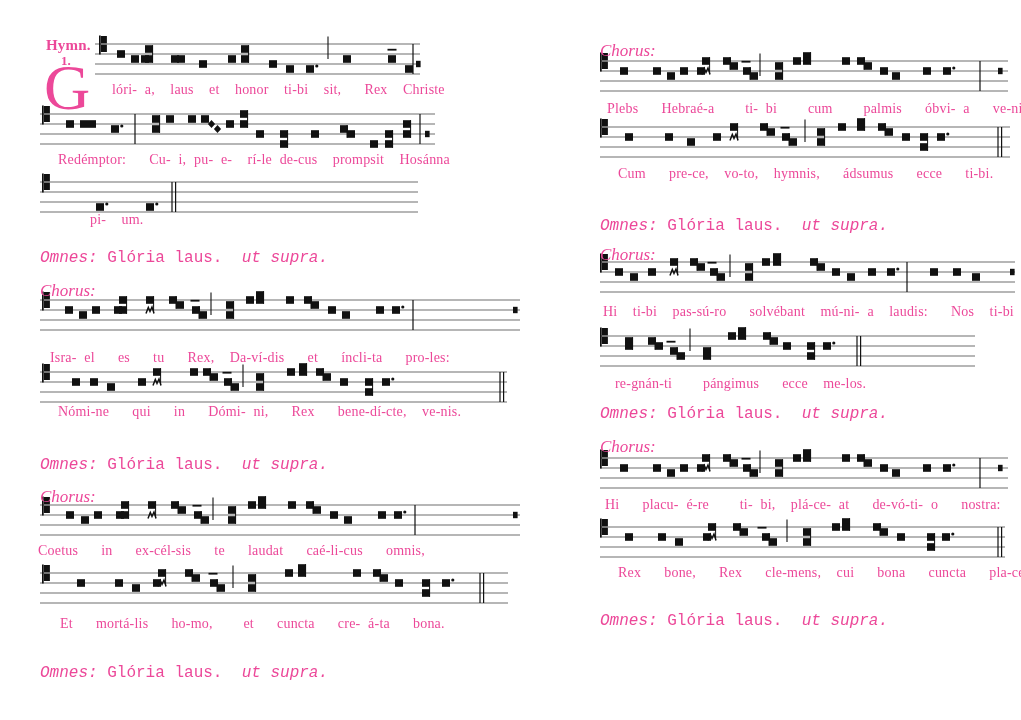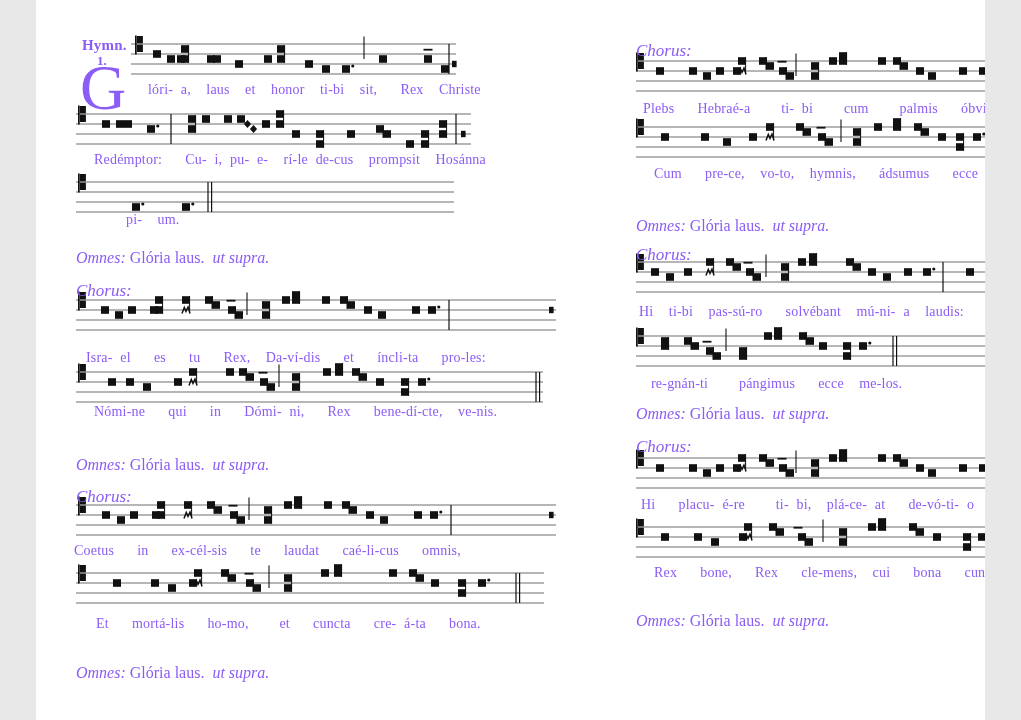--- a/index.html
+++ b/index.html
@@ -1,40 +1,40 @@
 <!DOCTYPE html>
 <html><head>
 <meta charset="utf-8">
 <style>
   html,body{margin:0;padding:0;background:#e8e8e8;}
   #page{
     position:relative;
-    width:949px;height:720px;
+    width:1021px;height:720px;
     background:#ffffff;
     font-family:"Liberation Serif", serif;
-    color:#8b5cf6;
+    color:#ec4899;
     overflow:hidden;
     margin:0 auto;
   }
   .abs{position:absolute;}
   #hymn-label{font-weight:bold;font-size:15px;letter-spacing:.2px;}
   #hymn-number{font-weight:bold;font-size:13px;}
   #initial-g{font-size:64px;line-height:1;font-weight:normal;}
   .lyric{
     font-size:14px;
     white-space:pre;
     word-spacing:4px;
     letter-spacing:.2px;
   }
   .chorus{
     font-style:italic;
     font-size:17px;
     white-space:pre;
   }
-  .omnes{font-size:16px;white-space:pre;}
+  .omnes{font-size:16px;white-space:pre;font-family:Liberation Mono, monospace;}
   .omnes .it{font-style:italic;}
   svg.staff{display:block;overflow:visible;}
 </style>
 </head>
 <body>
 
 <div id="page">
   <div class="abs" id="hymn-label" style="left:46px;top:37px;">Hymn.</div>
   <div class="abs" id="hymn-number" style="left:61px;top:53px;">1.</div>
   <div class="abs" id="initial-g" style="left:44px;top:56px;">G</div>

